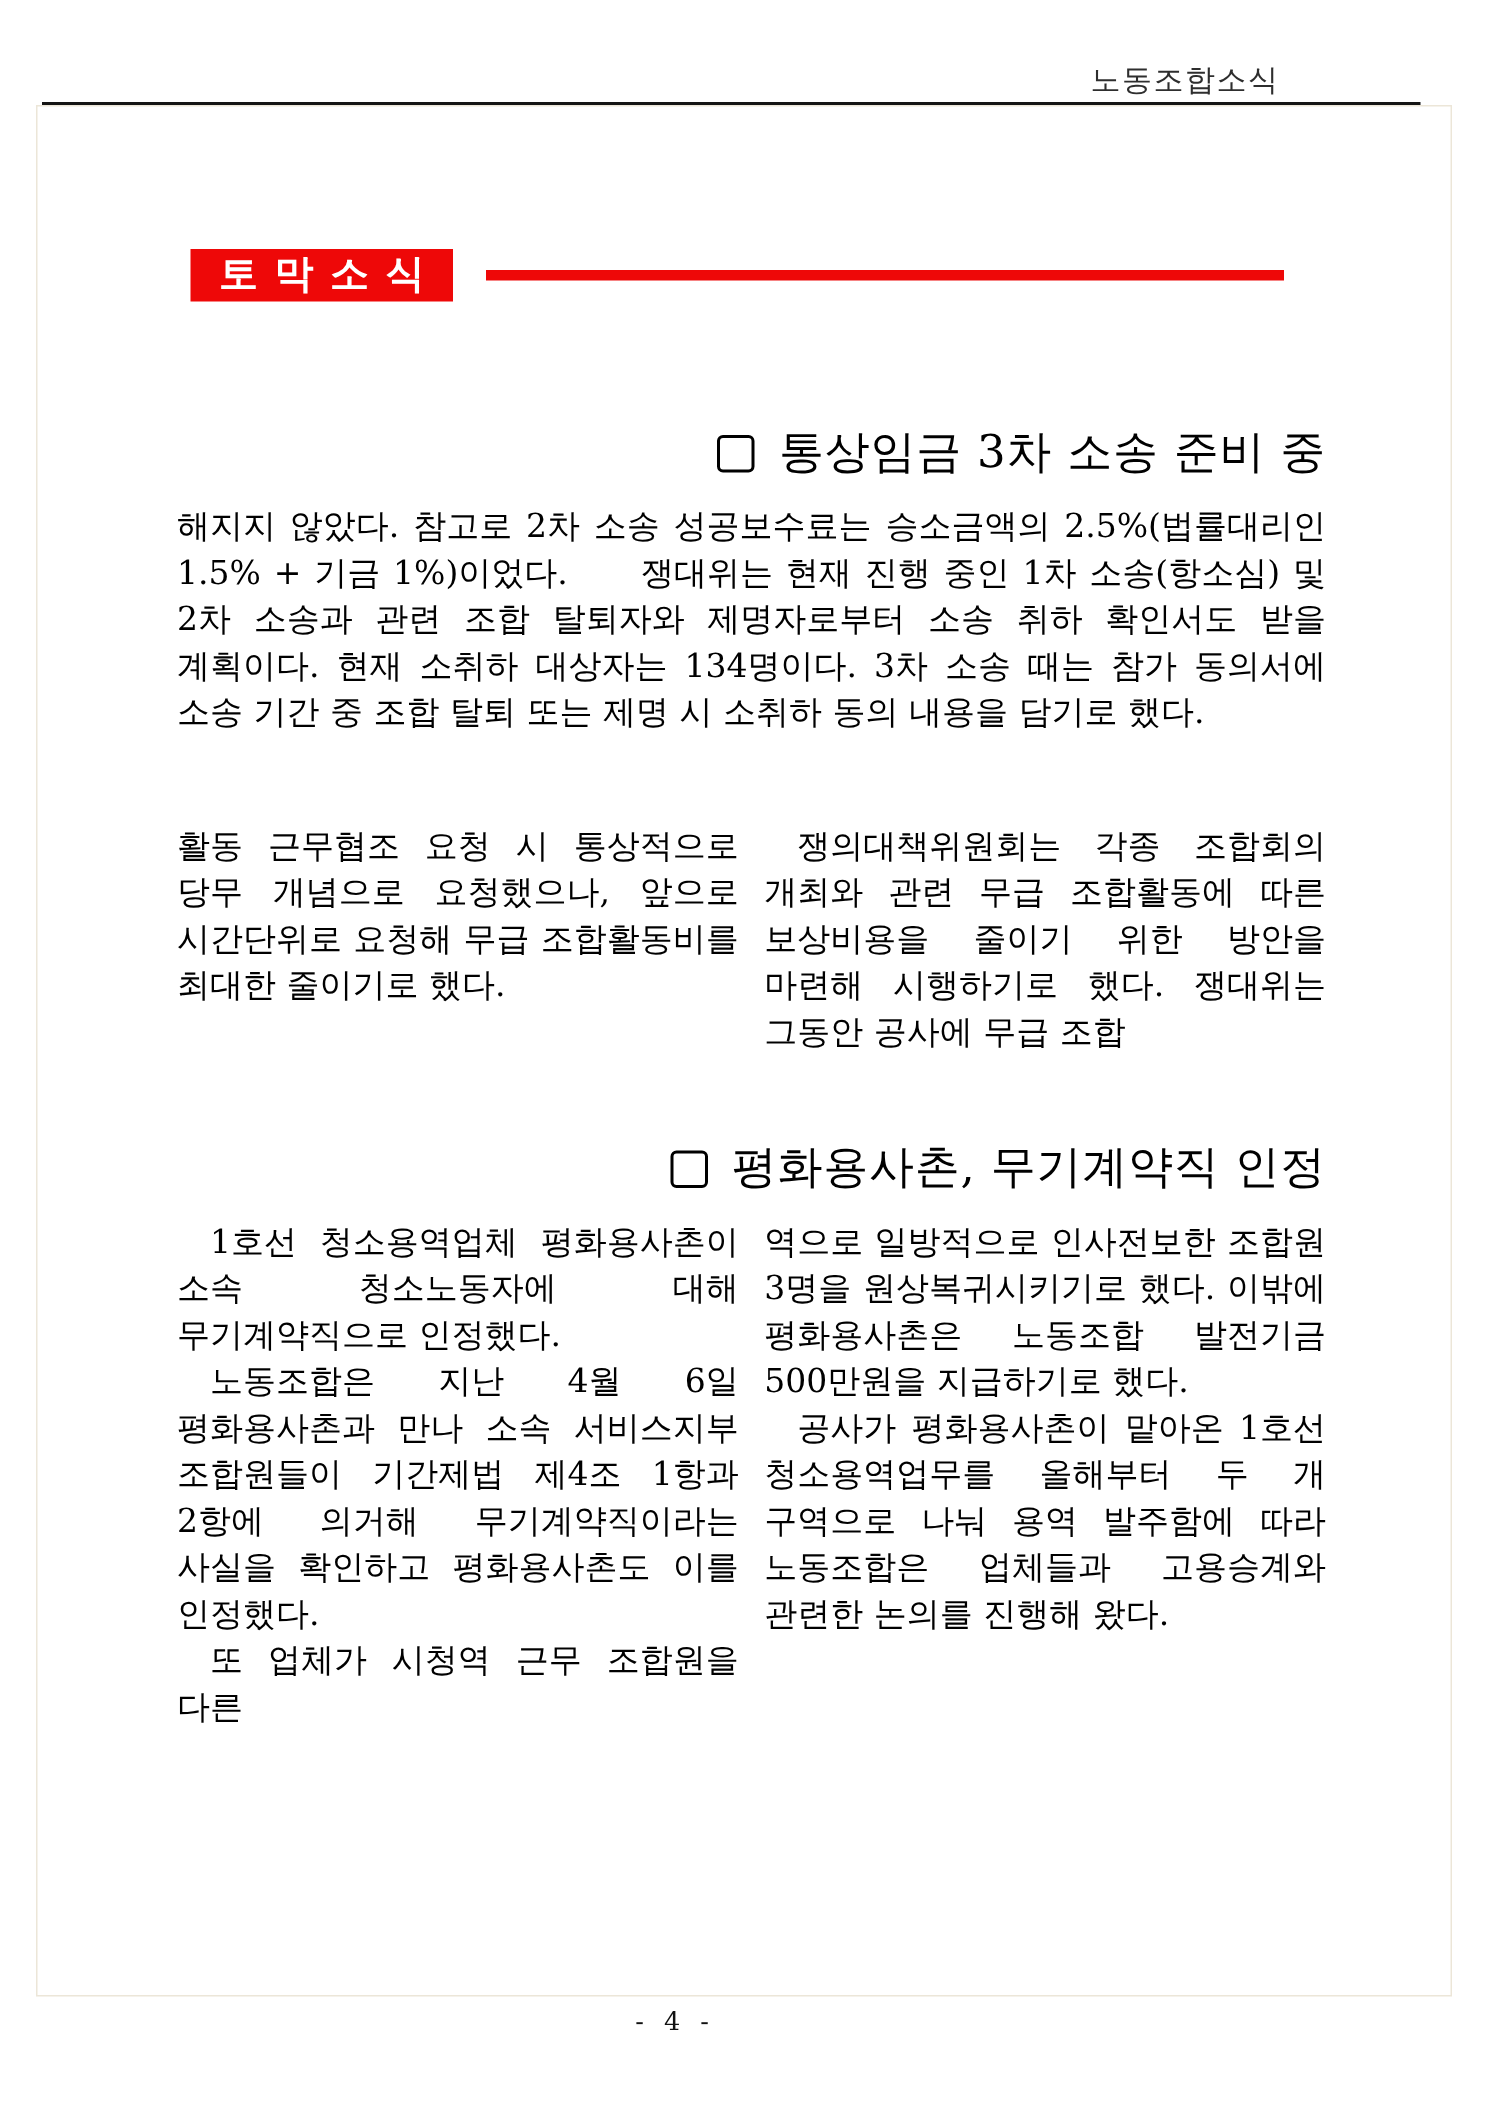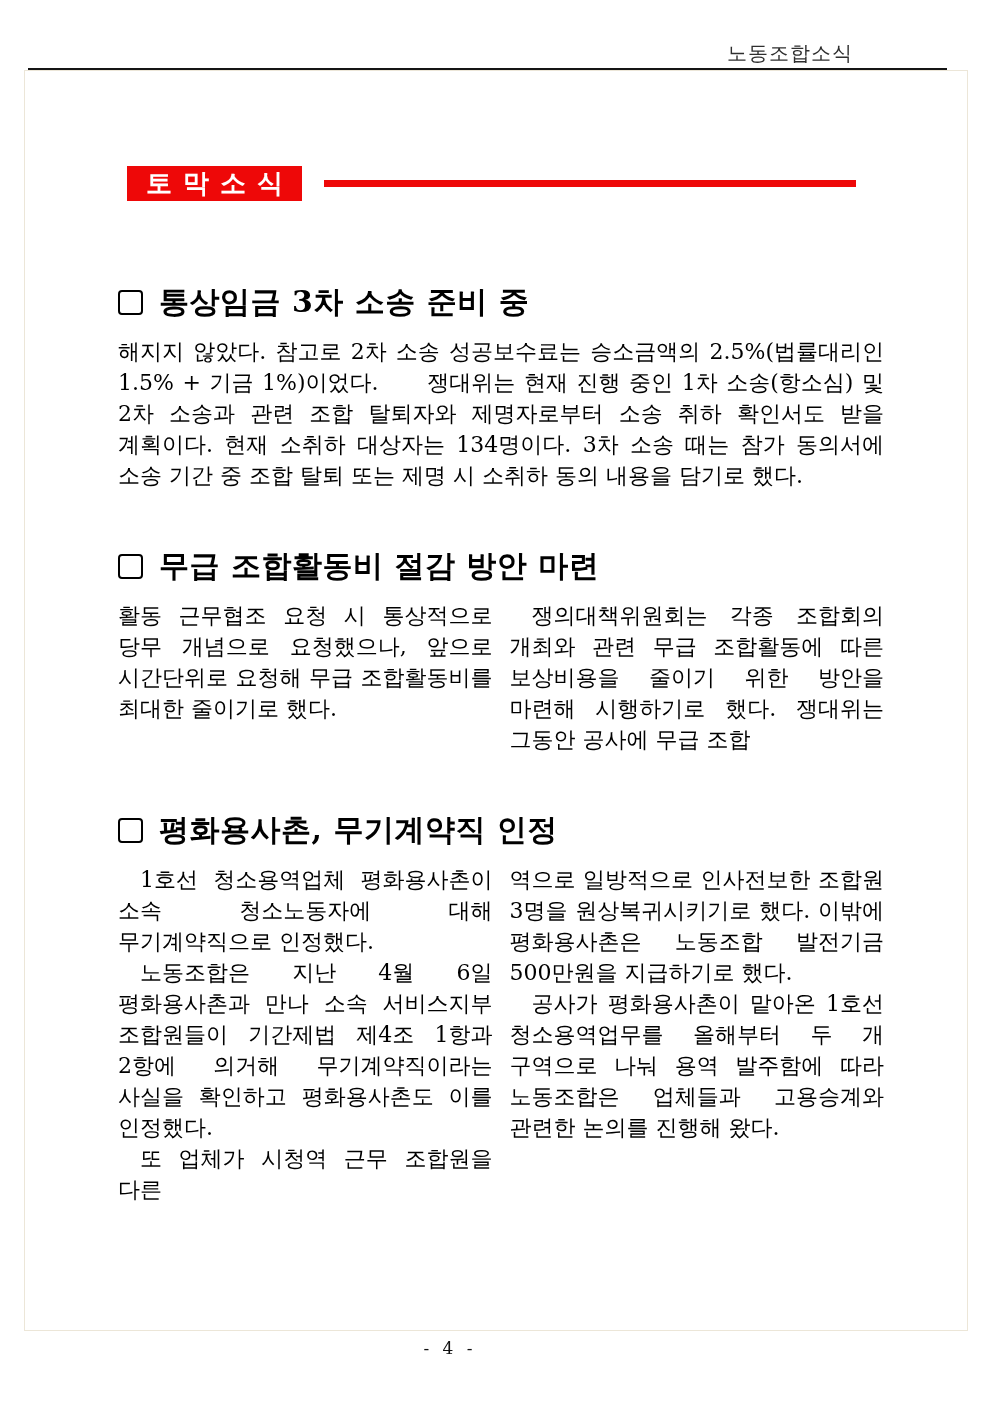--- a/index.html
+++ b/index.html
@@ -78,24 +78,25 @@
     left: 118px;
     top: 285px;
     width: 766px;
   }
   section { margin: 0 0 58px 0; }
   section:last-of-type { margin-bottom: 0; }
   .section-heading {
     margin: 0 0 17px 0;
     font-size: 30px;
     line-height: 34px;
-    font-weight: bold;
+    font-weight: normal;
     letter-spacing: 0.5px;
     display: flex;
     align-items: center;
+    justify-content: flex-end;
   }
   .checkbox-icon {
     display: inline-block;
     width: 21px;
     height: 21px;
     border: 2px solid #000;
     border-radius: 4px;
     margin-right: 16px;
     flex: 0 0 auto;
     box-sizing: content-box;
@@ -152,24 +153,20 @@
         <span>통상임금 3차 소송 준비 중</span>
       </h2>
       <div class="section-body">
         <div class="col">
             <p class="cont">해지지 않았다. 참고로 2차 소송 성공보수료는 승소금액의 2.5%(법률대리인 1.5% + 기금 1%)이었다.　　쟁대위는 현재 진행 중인 1차 소송(항소심) 및 2차 소송과 관련 조합 탈퇴자와 제명자로부터 소송 취하 확인서도 받을 계획이다. 현재 소취하 대상자는 134명이다. 3차 소송 때는 참가 동의서에 소송 기간 중 조합 탈퇴 또는 제명 시 소취하 동의 내용을 담기로 했다.</p>
           </div>
       </div>
     </section>
 
     <section>
-      <h2 class="section-heading">
-        <span class="checkbox-icon"></span>
-        <span>무급 조합활동비 절감 방안 마련</span>
-      </h2>
       <div class="section-body">
         <div class="col">
             <p class="cont">활동 근무협조 요청 시 통상적으로 당무 개념으로 요청했으나, 앞으로 시간단위로 요청해 무급 조합활동비를 최대한 줄이기로 했다.</p>
           </div>
         <div class="col">
             <p>쟁의대책위원회는 각종 조합회의 개최와 관련 무급 조합활동에 따른 보상비용을 줄이기 위한 방안을 마련해 시행하기로 했다. 쟁대위는 그동안 공사에 무급 조합</p>
           </div>
       </div>
     </section>
 

